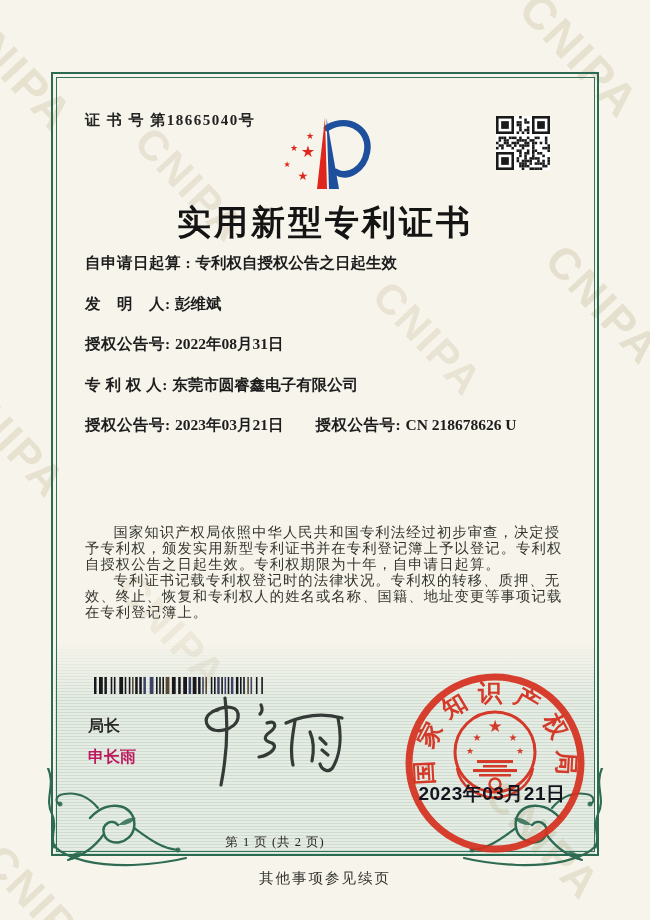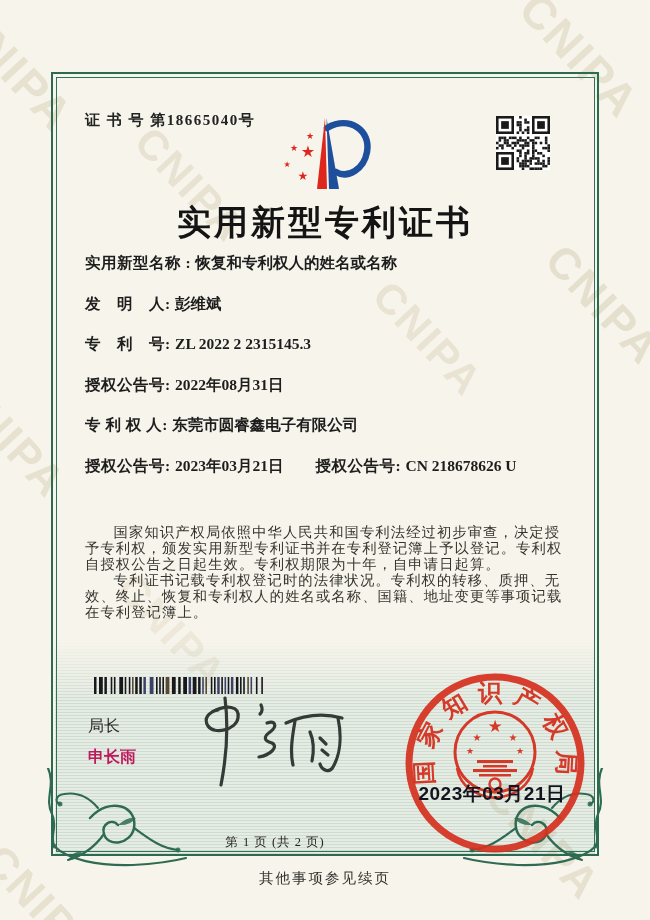--- a/index.html
+++ b/index.html
@@ -36,21 +36,21 @@
   .frow{height:40.5px;white-space:nowrap;font-size:15.5px;font-weight:600;color:#1d1d1d;}
   .flabel{letter-spacing:0.5px;}
   .gap{margin-left:28px;}
 
   .body-text{position:absolute;left:85px;top:524px;width:480px;z-index:3;
              font-size:14.3px;line-height:16px;color:#34352f;letter-spacing:1.1px;}
   .body-text p{margin:0;text-indent:2em;}
 
   .barcode{position:absolute;left:94px;top:676px;z-index:3;}
 
-  .sig-title{position:absolute;left:88px;top:716px;font-size:16px;font-weight:400;
+  .sig-title{position:absolute;left:88px;top:716px;font-size:16px;font-weight:700;
              color:#2a2a28;z-index:3;font-family:"Liberation Sans","DejaVu Sans",sans-serif;}
   .sig-name{position:absolute;left:88px;top:747px;font-size:16px;font-weight:700;
             color:#be185d;z-index:3;font-family:"Liberation Sans","DejaVu Sans",sans-serif;}
   .signature{position:absolute;left:182px;top:692px;z-index:3;}
 
   .ornament{position:absolute;z-index:2;}
   .orn-left{left:38px;top:768px;}
   .orn-right{left:462px;top:768px;transform:scaleX(-1);}
 
   .seal{position:absolute;left:400px;top:668px;z-index:4;}
@@ -225,23 +225,22 @@
       <rect x="38.57142857142858" y="2.5714285714285716" width="12.857142857142858" height="12.857142857142858" fill="#fff"></rect>
       <rect x="41.142857142857146" y="5.142857142857143" width="7.714285714285715" height="7.714285714285715" fill="#1a1a1a"></rect>
       <rect x="0" y="36" width="18" height="18" fill="#1a1a1a"></rect>
       <rect x="2.5714285714285716" y="38.57142857142858" width="12.857142857142858" height="12.857142857142858" fill="#fff"></rect>
       <rect x="5.142857142857143" y="41.142857142857146" width="7.714285714285715" height="7.714285714285715" fill="#1a1a1a"></rect>
     </svg>
 
   <div class="title">实用新型专利证书</div>
 
   <div class="fields">
-    <div class="frow"><span class="flabel">实用新型名称 : </span><span class="fvalue">恢复和专利权人的姓名或名称</span></div>
+    <div class="frow"><span class="flabel">自申请日起算 : </span><span class="fvalue">专利权自授权公告之日起生效</span></div>
     <div class="frow"><span class="flabel">发　明　人: </span><span class="fvalue">彭维斌</span></div>
-    <div class="frow"><span class="flabel">专　利　号: </span><span class="fvalue">ZL 2022 2 2315145.3</span></div>
     <div class="frow"><span class="flabel">授权公告号: </span><span class="fvalue">2022年08月31日</span></div>
     <div class="frow"><span class="flabel">专 利 权 人: </span><span class="fvalue">东莞市圆睿鑫电子有限公司</span></div>
     <div class="frow">
       <span class="flabel">授权公告号: </span><span class="fvalue">2023年03月21日</span>
       <span class="flabel gap">授权公告号: </span><span class="fvalue">CN 218678626 U</span>
     </div>
   </div>
 
   <div class="body-text">
     <p>国家知识产权局依照中华人民共和国专利法经过初步审查，决定授予专利权，颁发实用新型专利证书并在专利登记簿上予以登记。专利权自授权公告之日起生效。专利权期限为十年，自申请日起算。</p>

